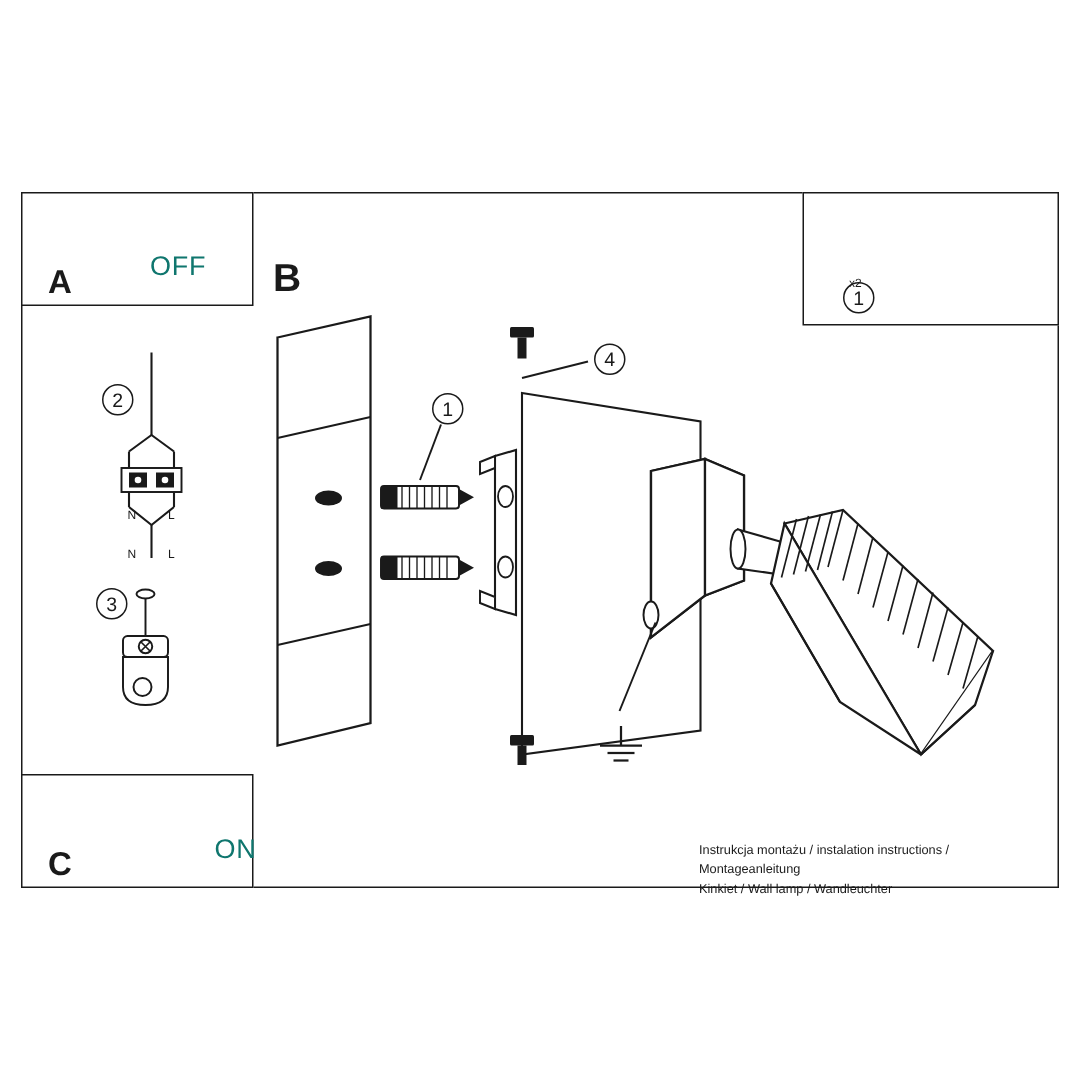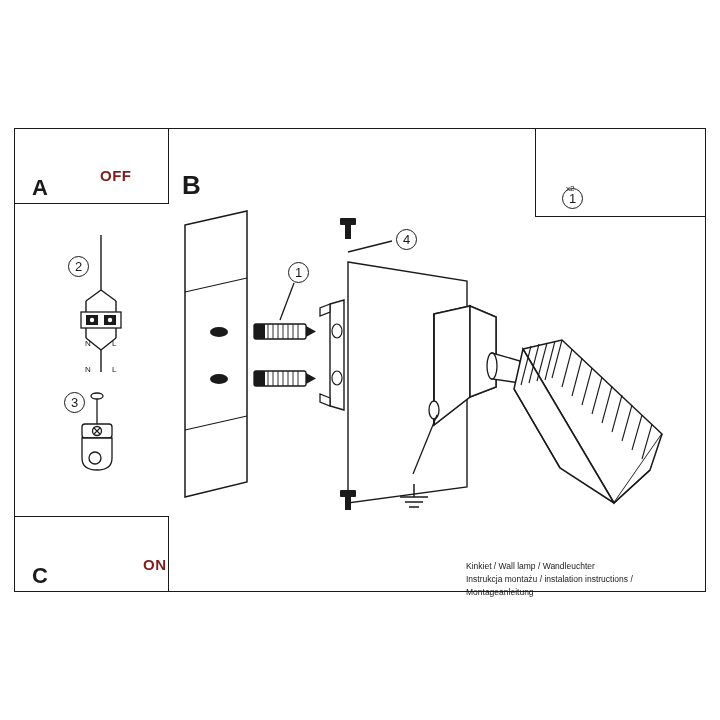--- a/index.html
+++ b/index.html
@@ -38,23 +38,23 @@
 
   .big-letter {
     position: absolute;
     font-size: 22px;
     font-weight: 700;
     color: #1a1a1a;
     font-family: "Liberation Sans", sans-serif;
   }
   .word {
     position: absolute;
-    font-size: 15px;
-    font-weight: 700;
-    color: #7f1d1d;
+    font-size: 18px;
+    font-weight: 400;
+    color: #0f766e;
     letter-spacing: 0.5px;
   }
   .badge {
     position: absolute;
     width: 21px;
     height: 21px;
     border: 1.5px solid #1a1a1a;
     border-radius: 50%;
     color: #1a1a1a;
     font-size: 13px;
@@ -371,17 +371,17 @@
 
   <div class="xlabel" style="left:85px; top:303px;">N</div>
   <div class="xlabel" style="left:112px; top:303px;">L</div>
   <div class="xlabel" style="left:85px; top:329px;">N</div>
   <div class="xlabel" style="left:112px; top:329px;">L</div>
 
   <div class="badge" style="left:288px; top:262px;">1</div>
   <div class="badge" style="left:396px; top:229px;">4</div>
 
   <div class="caption">
+    <div>Instrukcja montażu / instalation instructions / Montageanleitung</div>
     <div>Kinkiet / Wall lamp / Wandleuchter</div>
-    <div>Instrukcja montażu / instalation instructions / Montageanleitung</div>
   </div>
 
 </div>
 
 </body></html>

